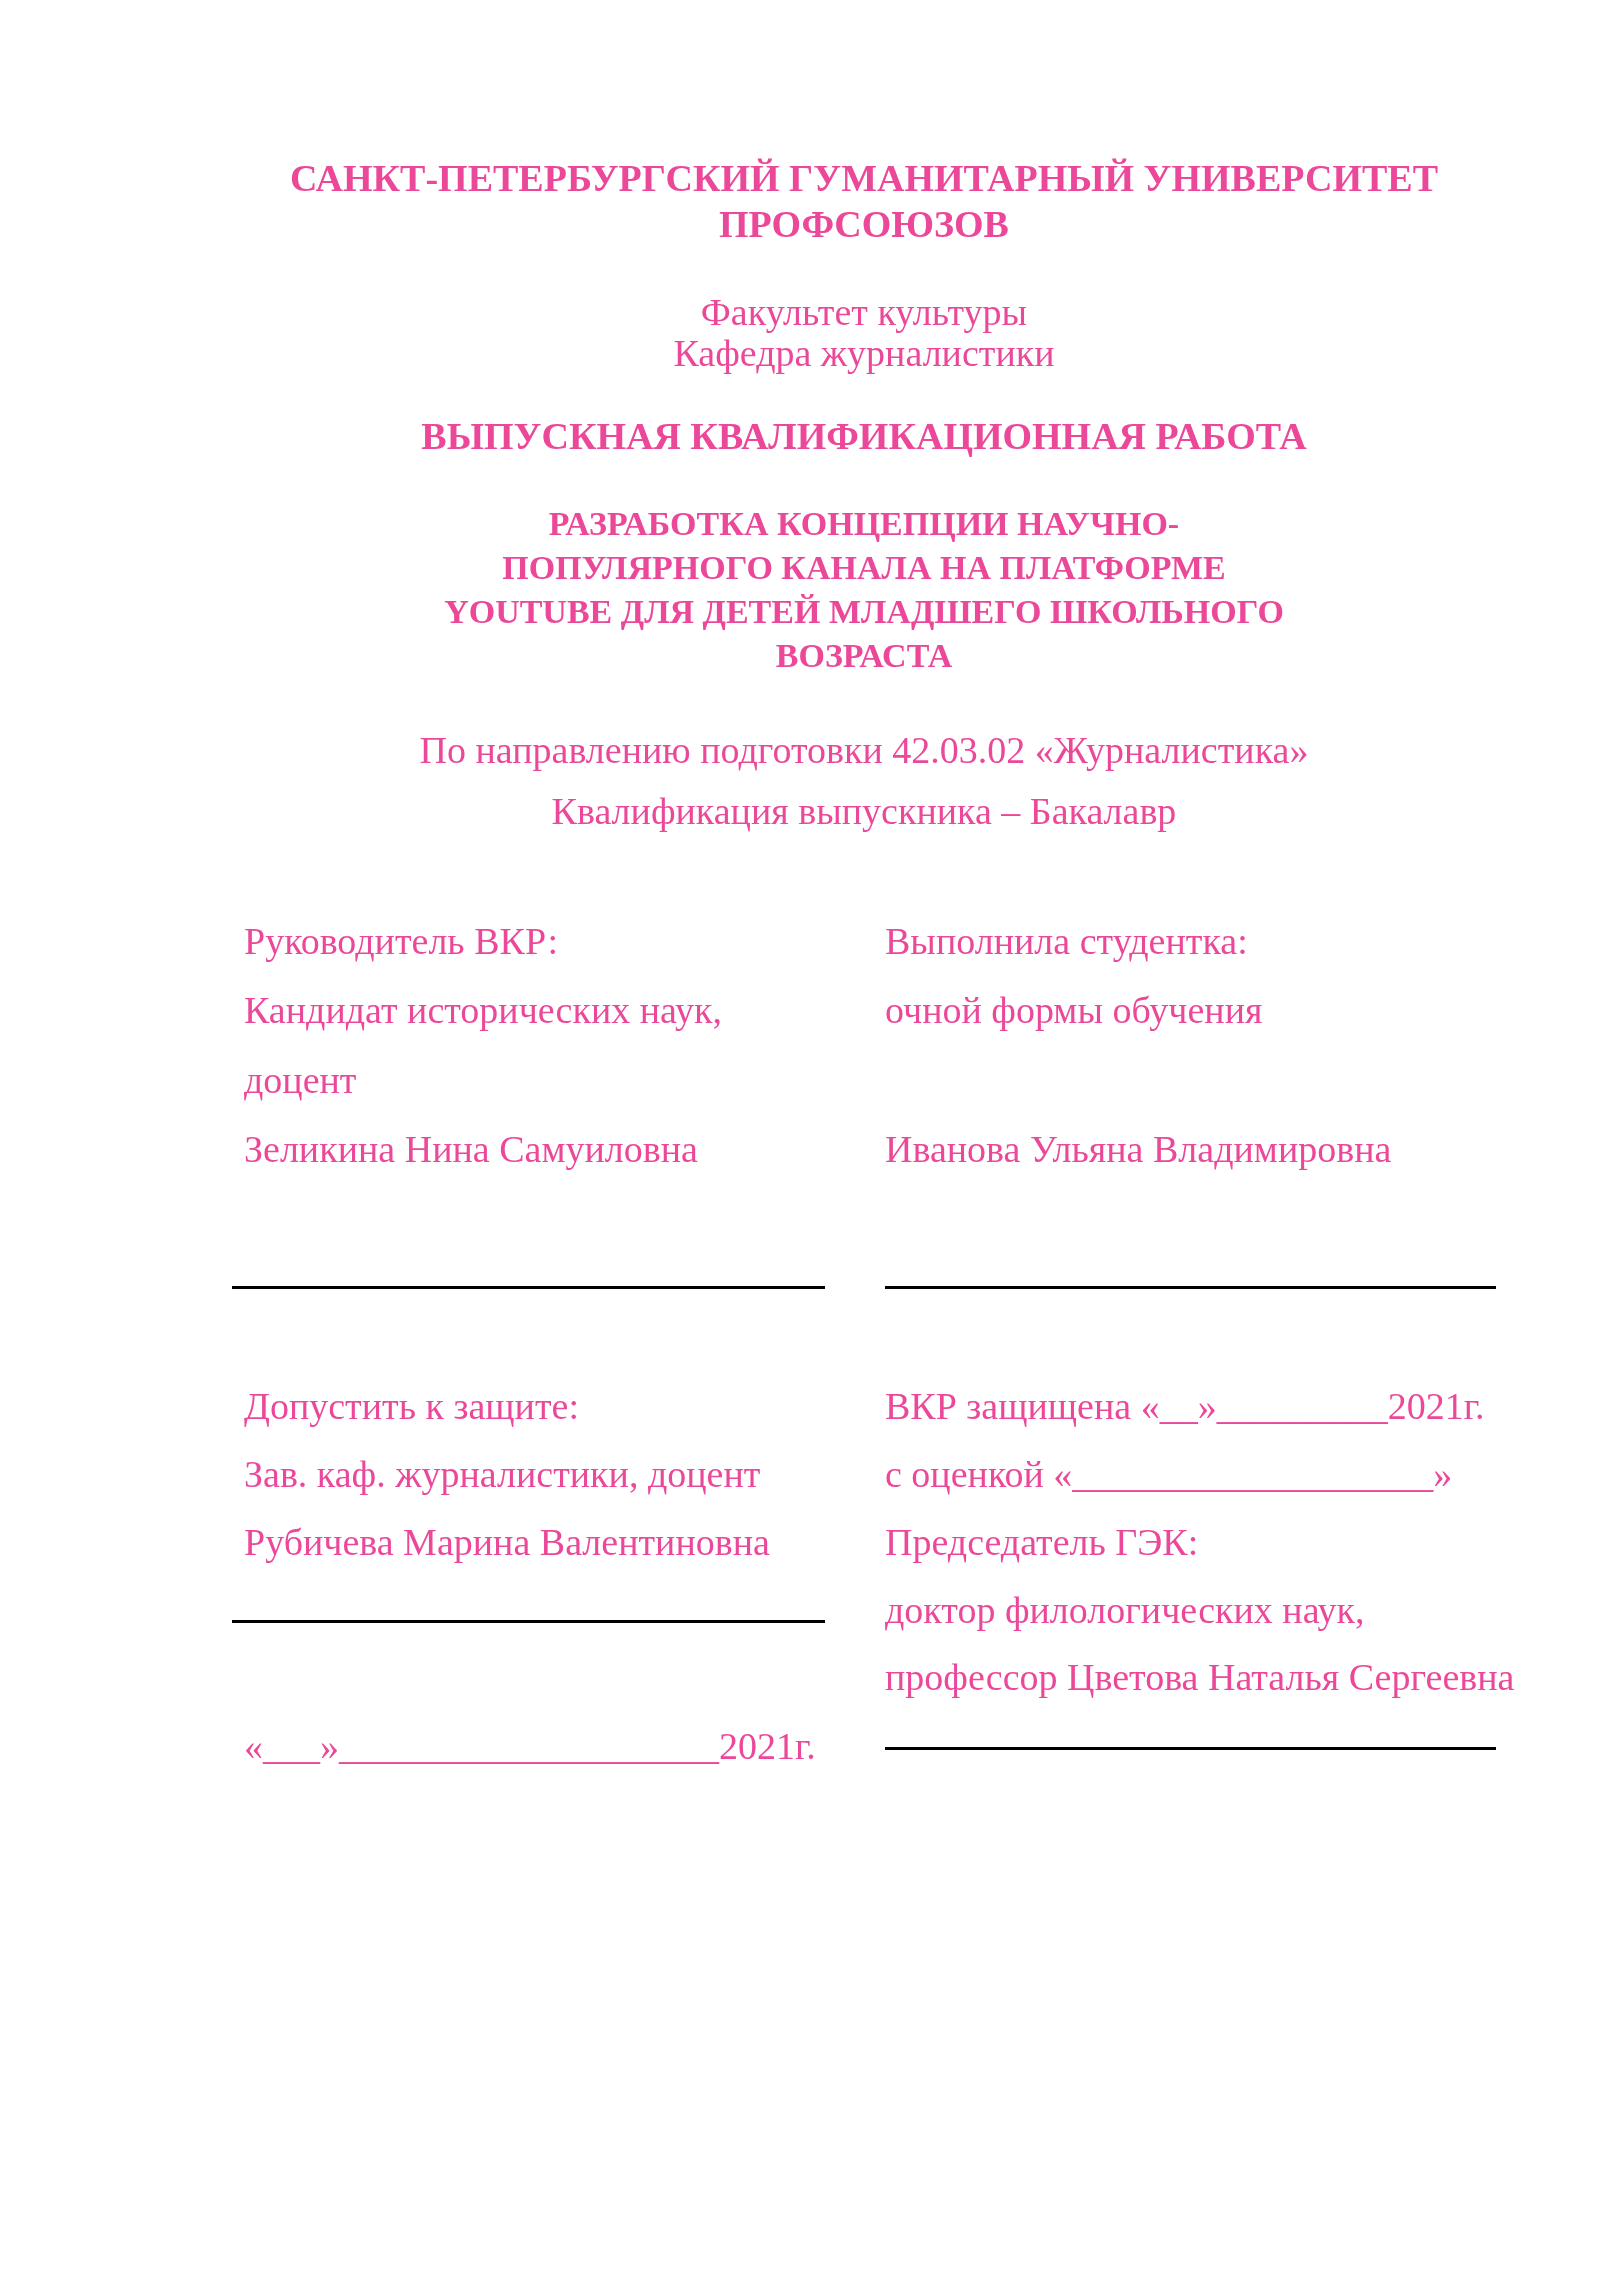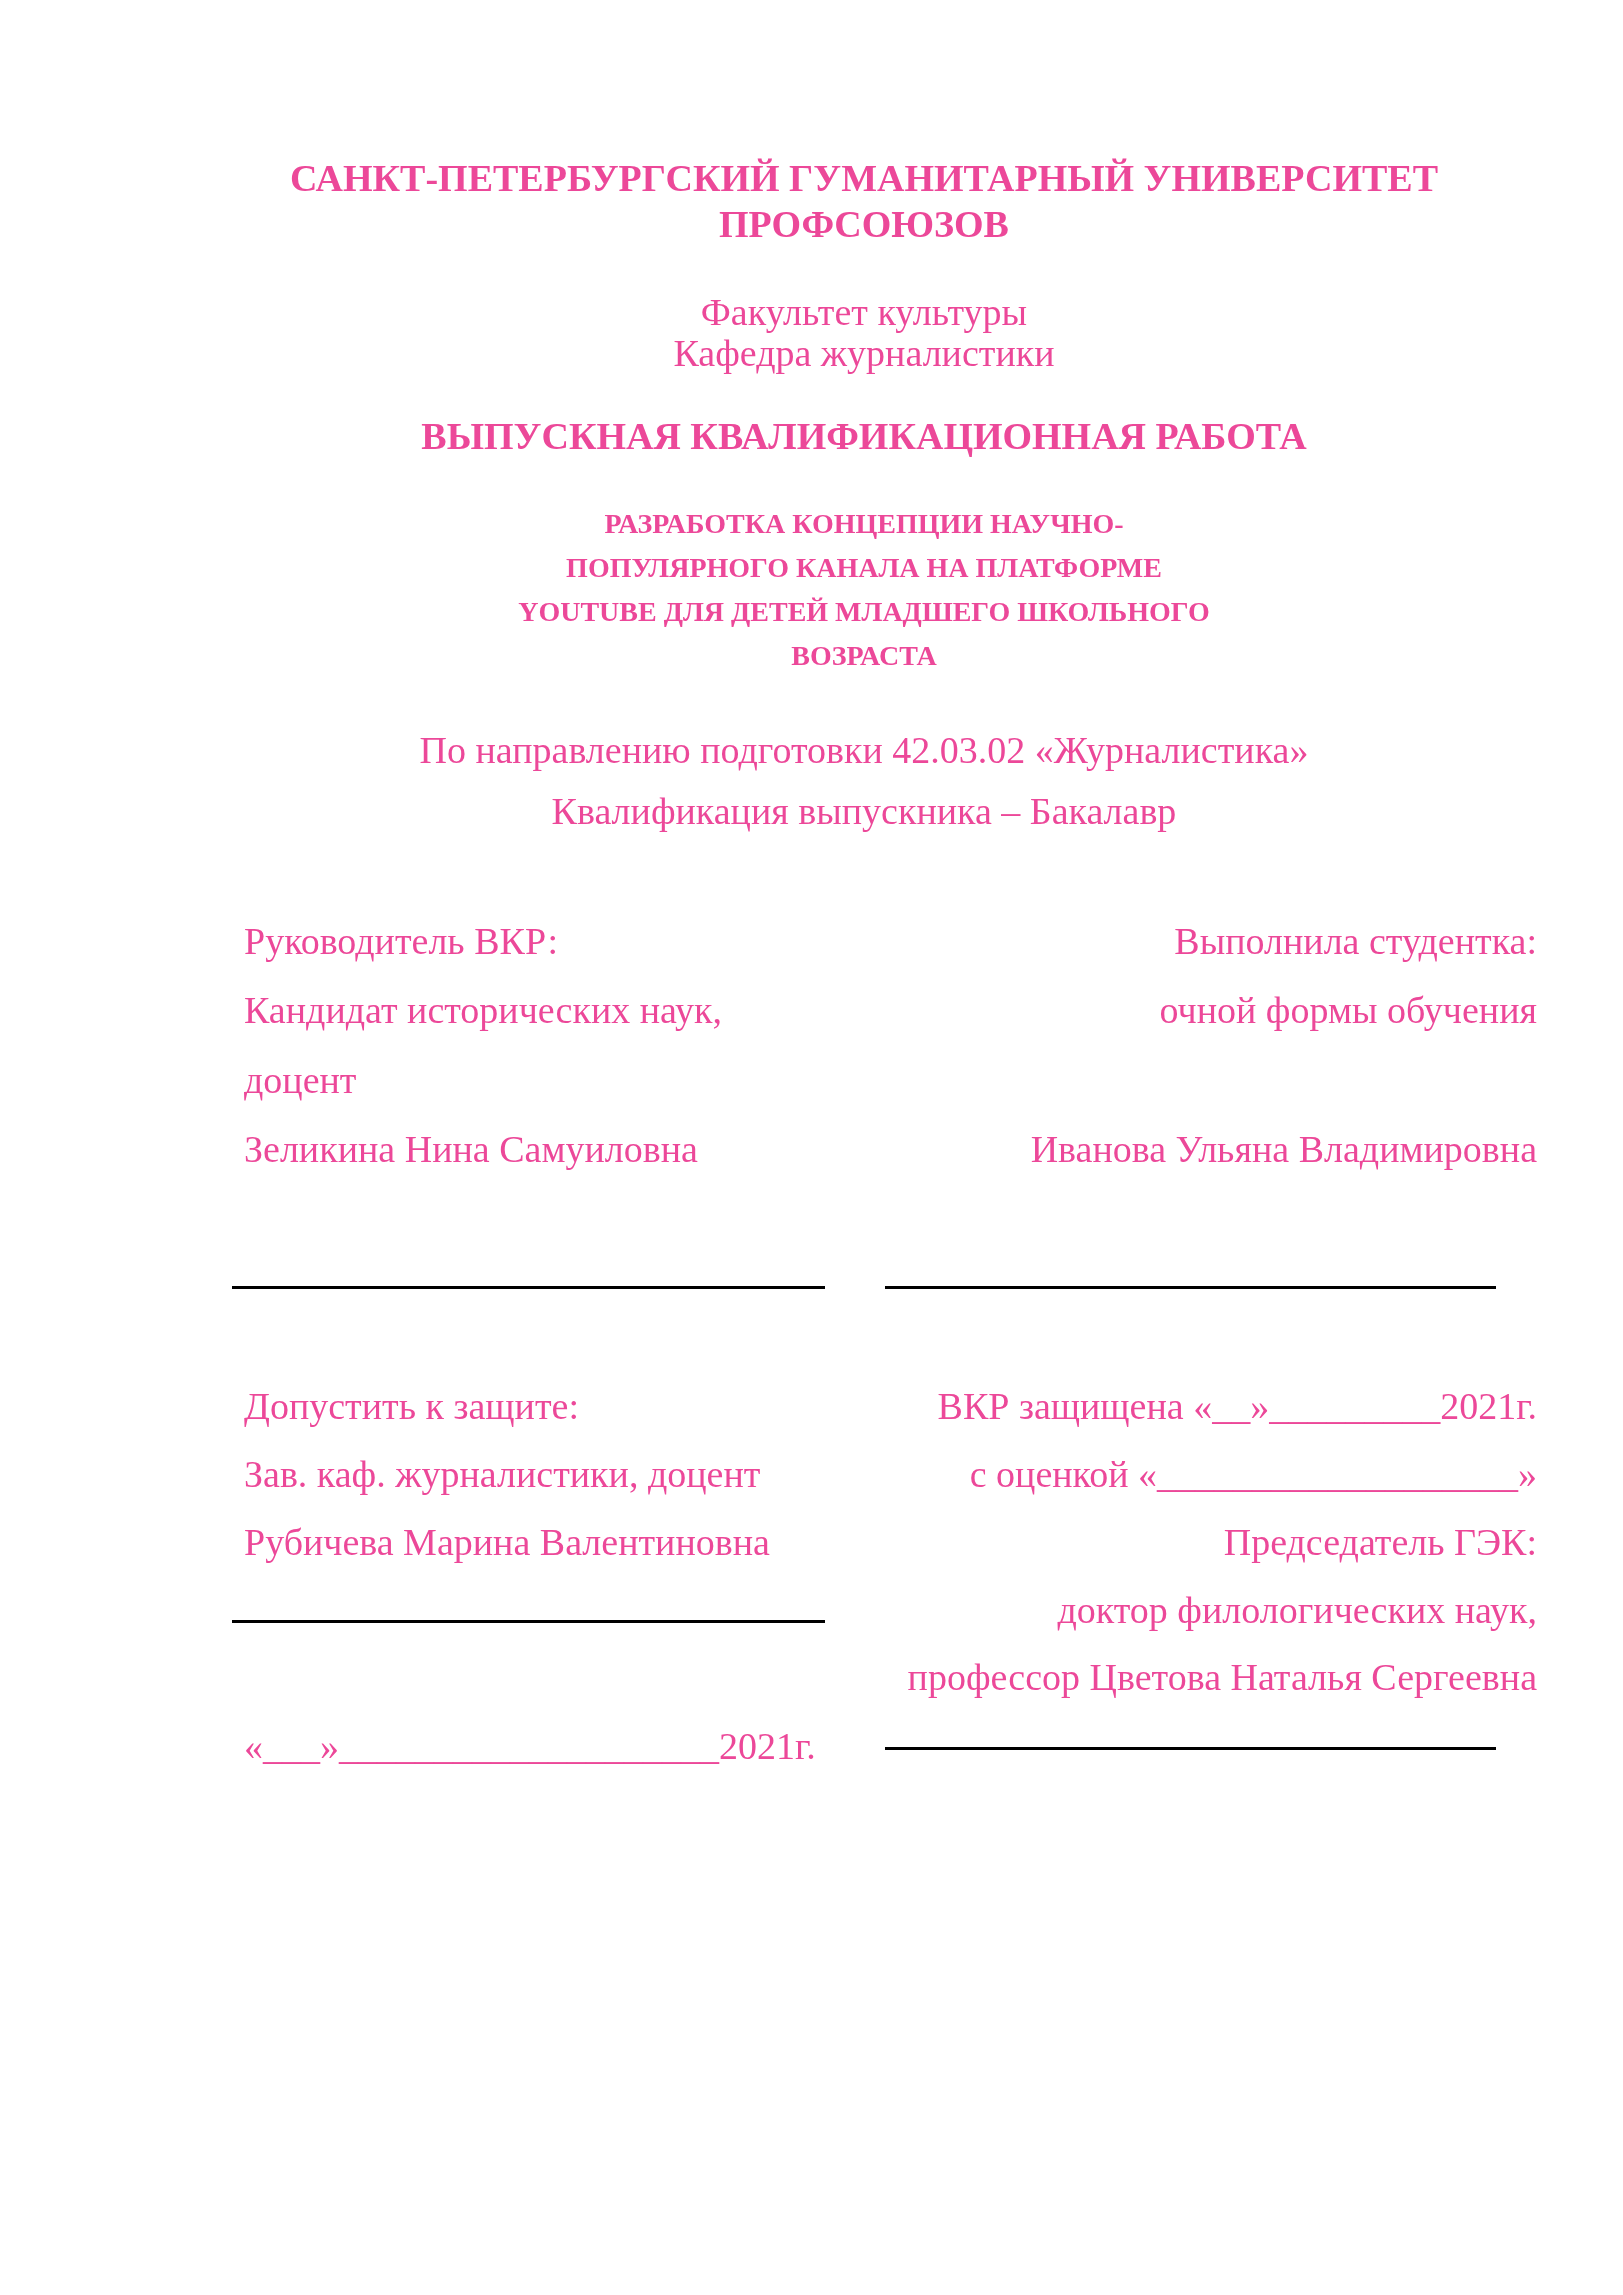--- a/index.html
+++ b/index.html
@@ -19,21 +19,21 @@
     overflow: hidden;
   }
   .abs { position: absolute; }
   
   .center-block {
     left: 232px;
     width: 1264px;
     text-align: center;
   }
   .col-left  { left: 232px;  width: 628px; text-align: left; white-space: nowrap; margin-left: 12px; }
-  .col-right { left: 885px; width: 652px; text-align: right; white-space: nowrap; }
+  .col-right { left: 885px; width: 652px; text-align: left; white-space: nowrap; }
   .bold { font-weight: bold; }
   .u-line {
     height: 0;
     border-bottom: 3.9px solid #000000;
   }
   .lh58 { line-height: 46px; }
   .lh52 { line-height: 41px; }
   .lh56 { line-height: 44px; }
 </style>
 </head>
@@ -46,21 +46,21 @@
     <div>ПРОФСОЮЗОВ</div>
   </div>
 
   <div class="abs center-block lh52" style="top:292px;">
     <div>Факультет культуры</div>
     <div>Кафедра журналистики</div>
   </div>
 
   <div class="abs center-block bold" style="top:415px; font-size:38px;">ВЫПУСКНАЯ КВАЛИФИКАЦИОННАЯ РАБОТА</div>
 
-  <div class="abs center-block bold lh56" style="top:502px; font-size:28px;">
+  <div class="abs center-block bold lh56" style="top:502px; font-size:34px;">
     <div>РАЗРАБОТКА КОНЦЕПЦИИ НАУЧНО-</div>
     <div>ПОПУЛЯРНОГО КАНАЛА НА ПЛАТФОРМЕ</div>
     <div>YOUTUBE ДЛЯ ДЕТЕЙ МЛАДШЕГО ШКОЛЬНОГО</div>
     <div>ВОЗРАСТА</div>
   </div>
 
   <div class="abs center-block" style="top:729px;">По направлению подготовки 42.03.02 «Журналистика»</div>
 
   <div class="abs center-block" style="top:790px;">Квалификация выпускника – Бакалавр</div>
 

